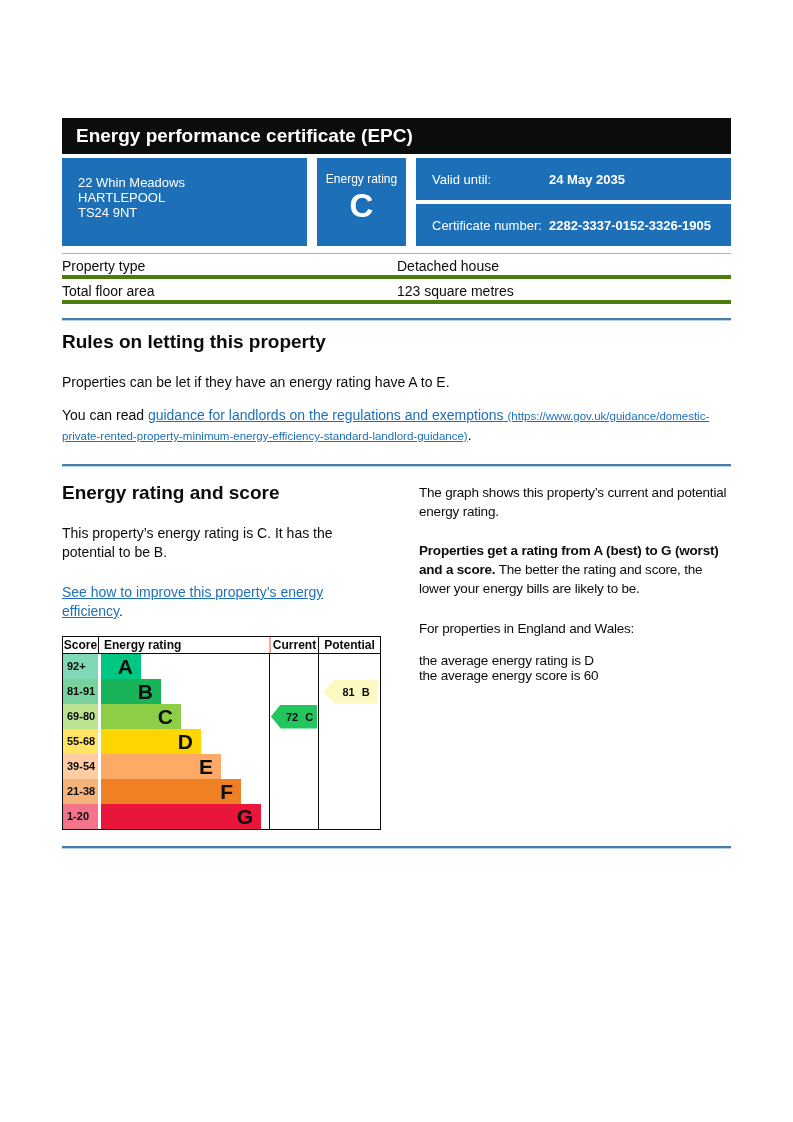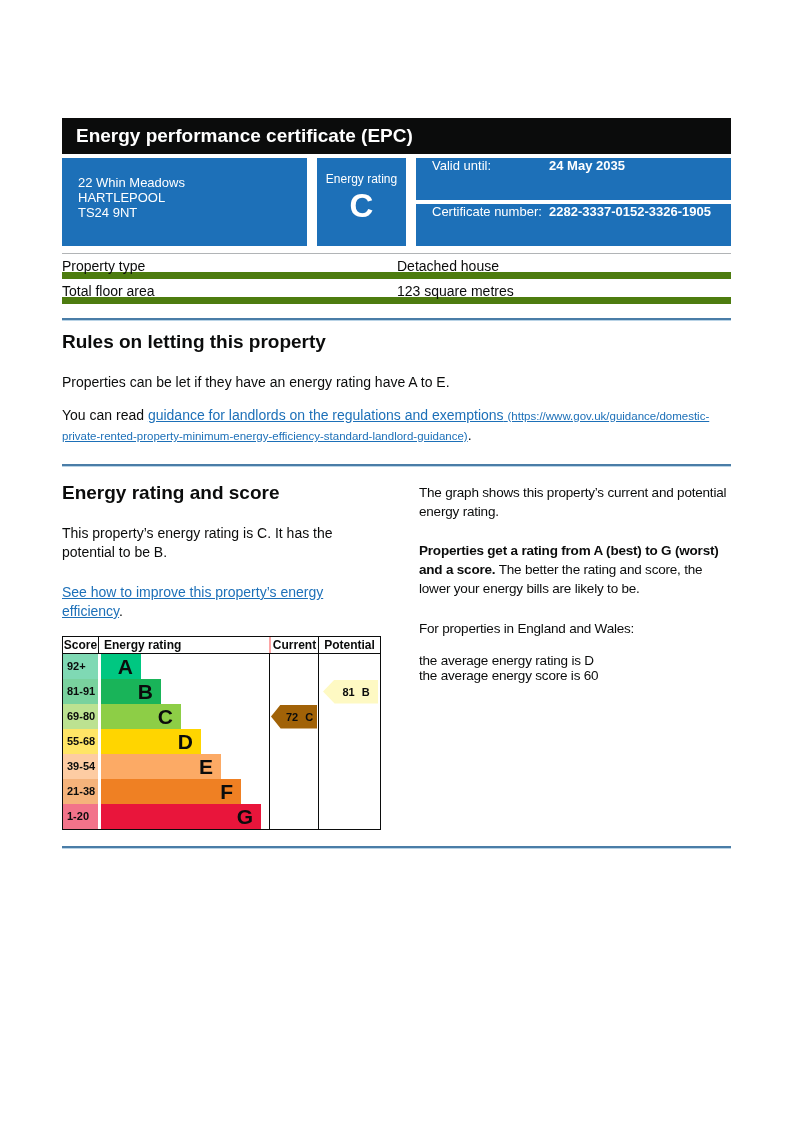--- a/index.html
+++ b/index.html
@@ -25,28 +25,28 @@
   }
   .box-address span { display:block; }
   .box-rating {
     width:89px; background:#1d70b8; color:#fff; text-align:center;
     display:flex; flex-direction:column; align-items:center; padding-top:14px;
   }
   .box-rating .lbl { font-size:12px; }
   .box-rating .big { font-size:33px; font-weight:bold; line-height:38px; margin-top:1px; }
   .box-meta { flex:1; display:flex; flex-direction:column; gap:4px; }
   .meta-row {
-    background:#1d70b8; color:#fff; flex:1; display:flex; 
+    background:#1d70b8; color:#fff; flex:1; display:flex; align-items:center;
     padding-left:16px; font-size:13px;
   }
   .meta-row .lbl { width:117px; }
   .meta-row .val { font-weight:bold; }
 
   .facts { margin:7px 62px 0; border-top:1px solid #b1b4b6; }
-  .facts-row { display:flex; height:25px; line-height:25px; border-bottom:7px solid #4d7c0f; }
+  .facts-row { display:flex; height:25px; line-height:25px; border-bottom:4px solid #4d7c0f; }
   .facts-label { width:335px; }
   .facts-value { flex:1; }
 
   .content { margin:0 62px; }
   .rule {
     height:0; border:0; border-top:2px solid #4a7da7;
     box-shadow:0 1px 0 #b9d3e6; margin:0;
   }
   .rule-1 { margin-top:14px; }
   .rule-2 { margin-top:18px; }
@@ -204,21 +204,21 @@
             </div>
             <div class="chart-row">
               <div class="score-cell" style="background: rgb(242, 115, 138);">1-20</div>
               <div class="bar-cell">
                 <div class="band-bar" style="background: rgb(233, 21, 59); width: 160px;">G</div>
               </div>
               <div class="cur-cell"></div>
               <div class="pot-cell"></div>
             </div>
           </div>
-        <div class="arrow" id="arrow-current" style="background: #a16207; top: 67.5px;">
+        <div class="arrow" id="arrow-current" style="background: #22c55e; top: 67.5px;">
             <span>72</span>
             <span>C</span>
           </div>
         <div class="arrow" id="arrow-potential" style="background: #fef9c3; top: 42.5px;">
             <span>81</span>
             <span>B</span>
           </div>
       </div>
     </div>
 

